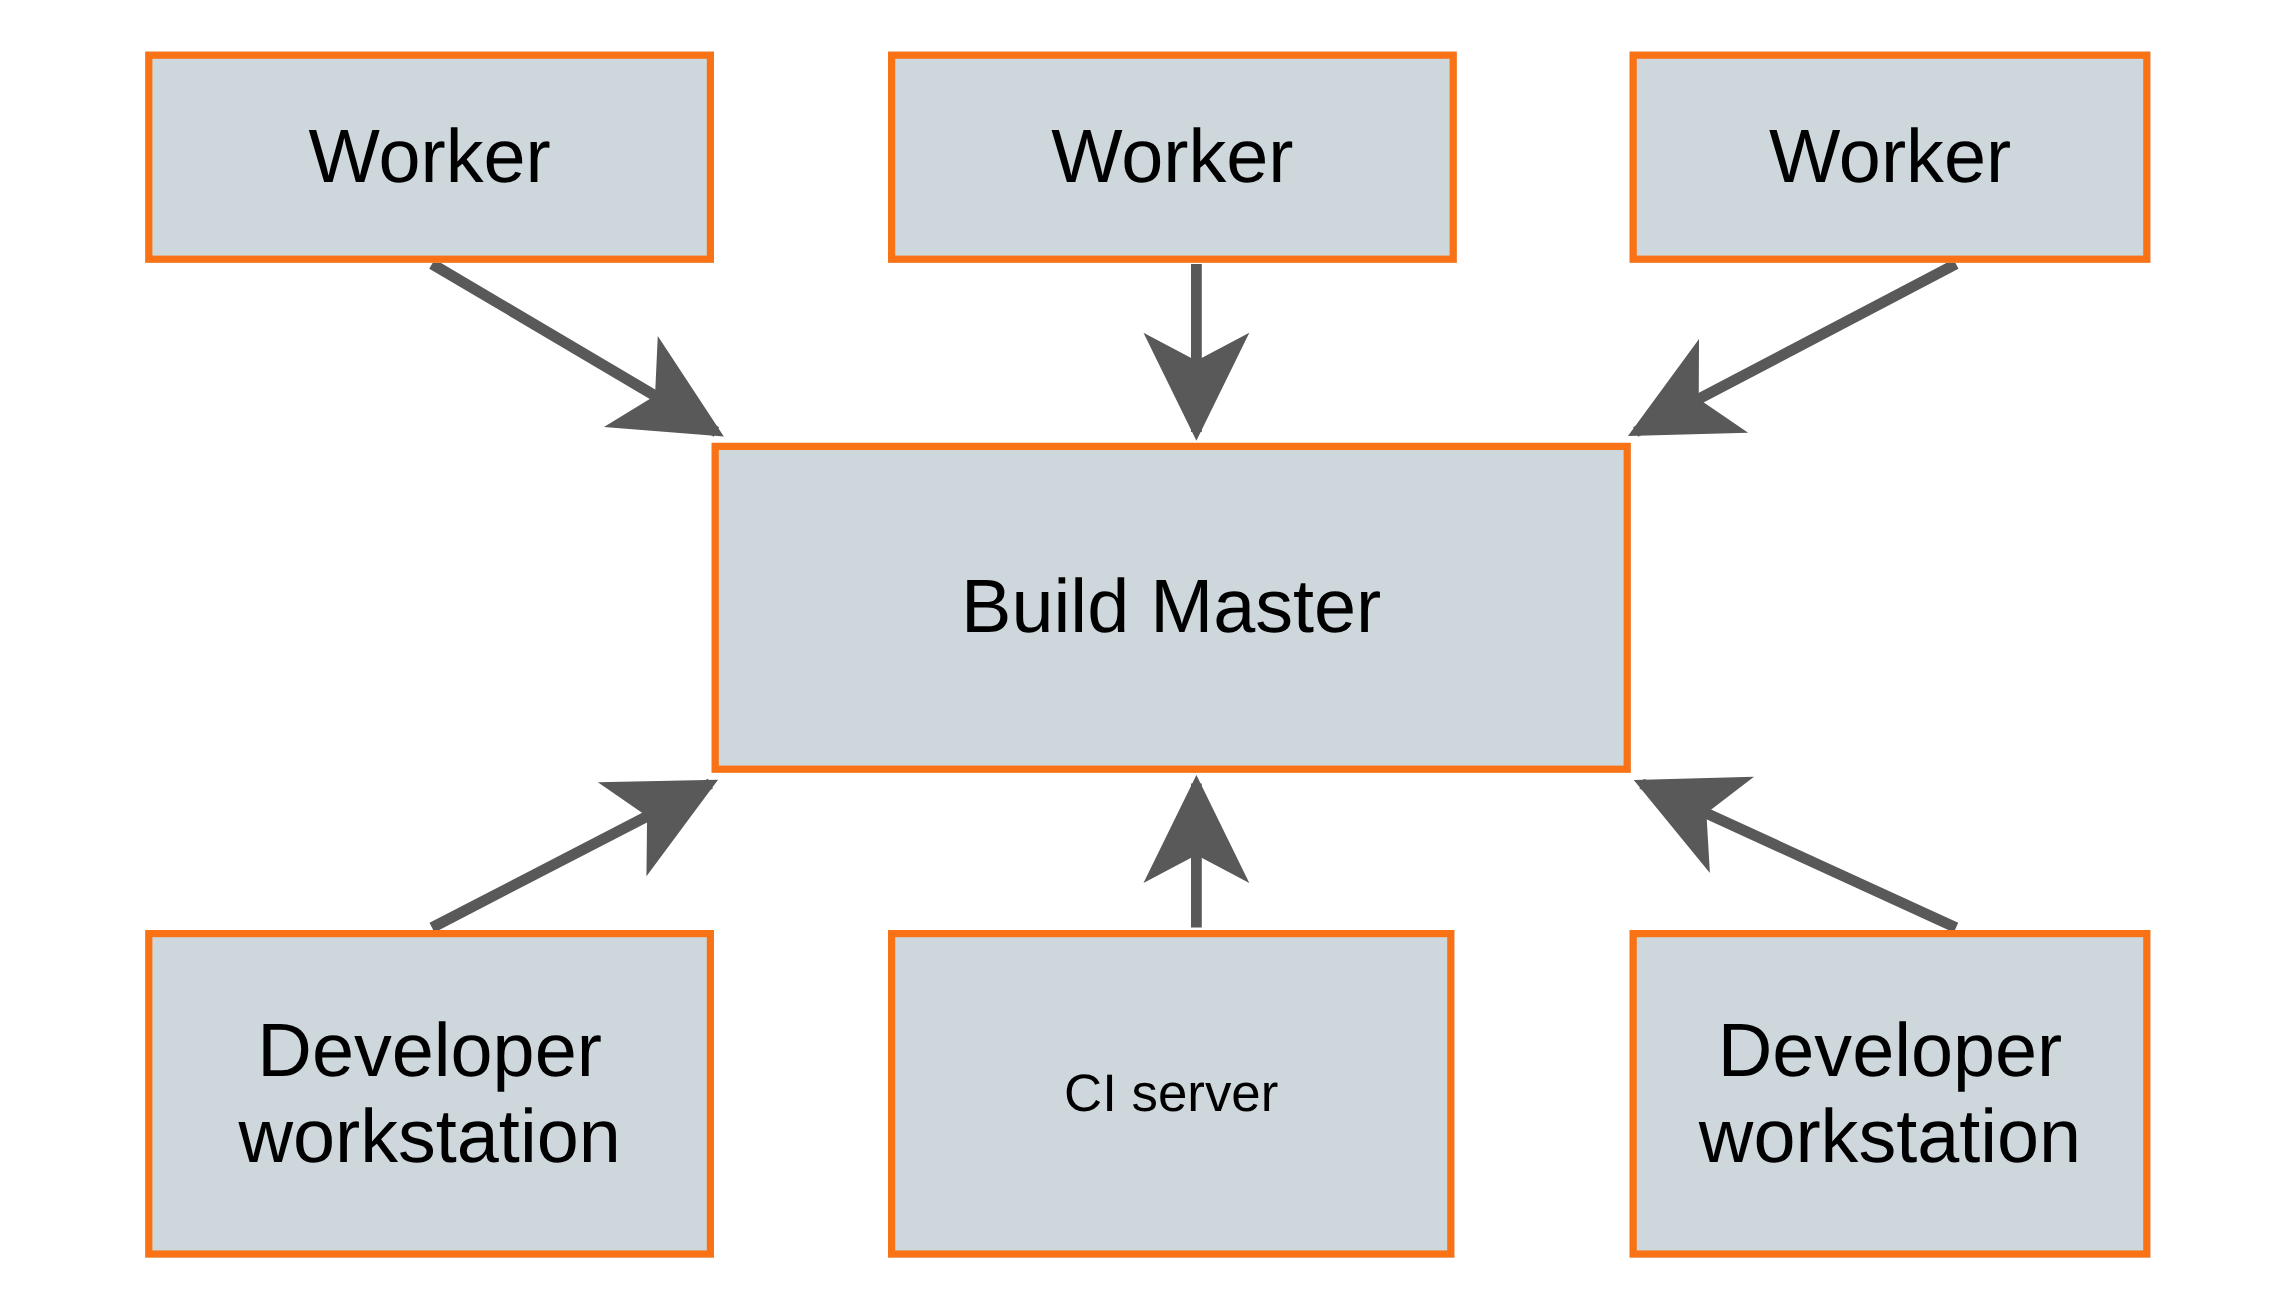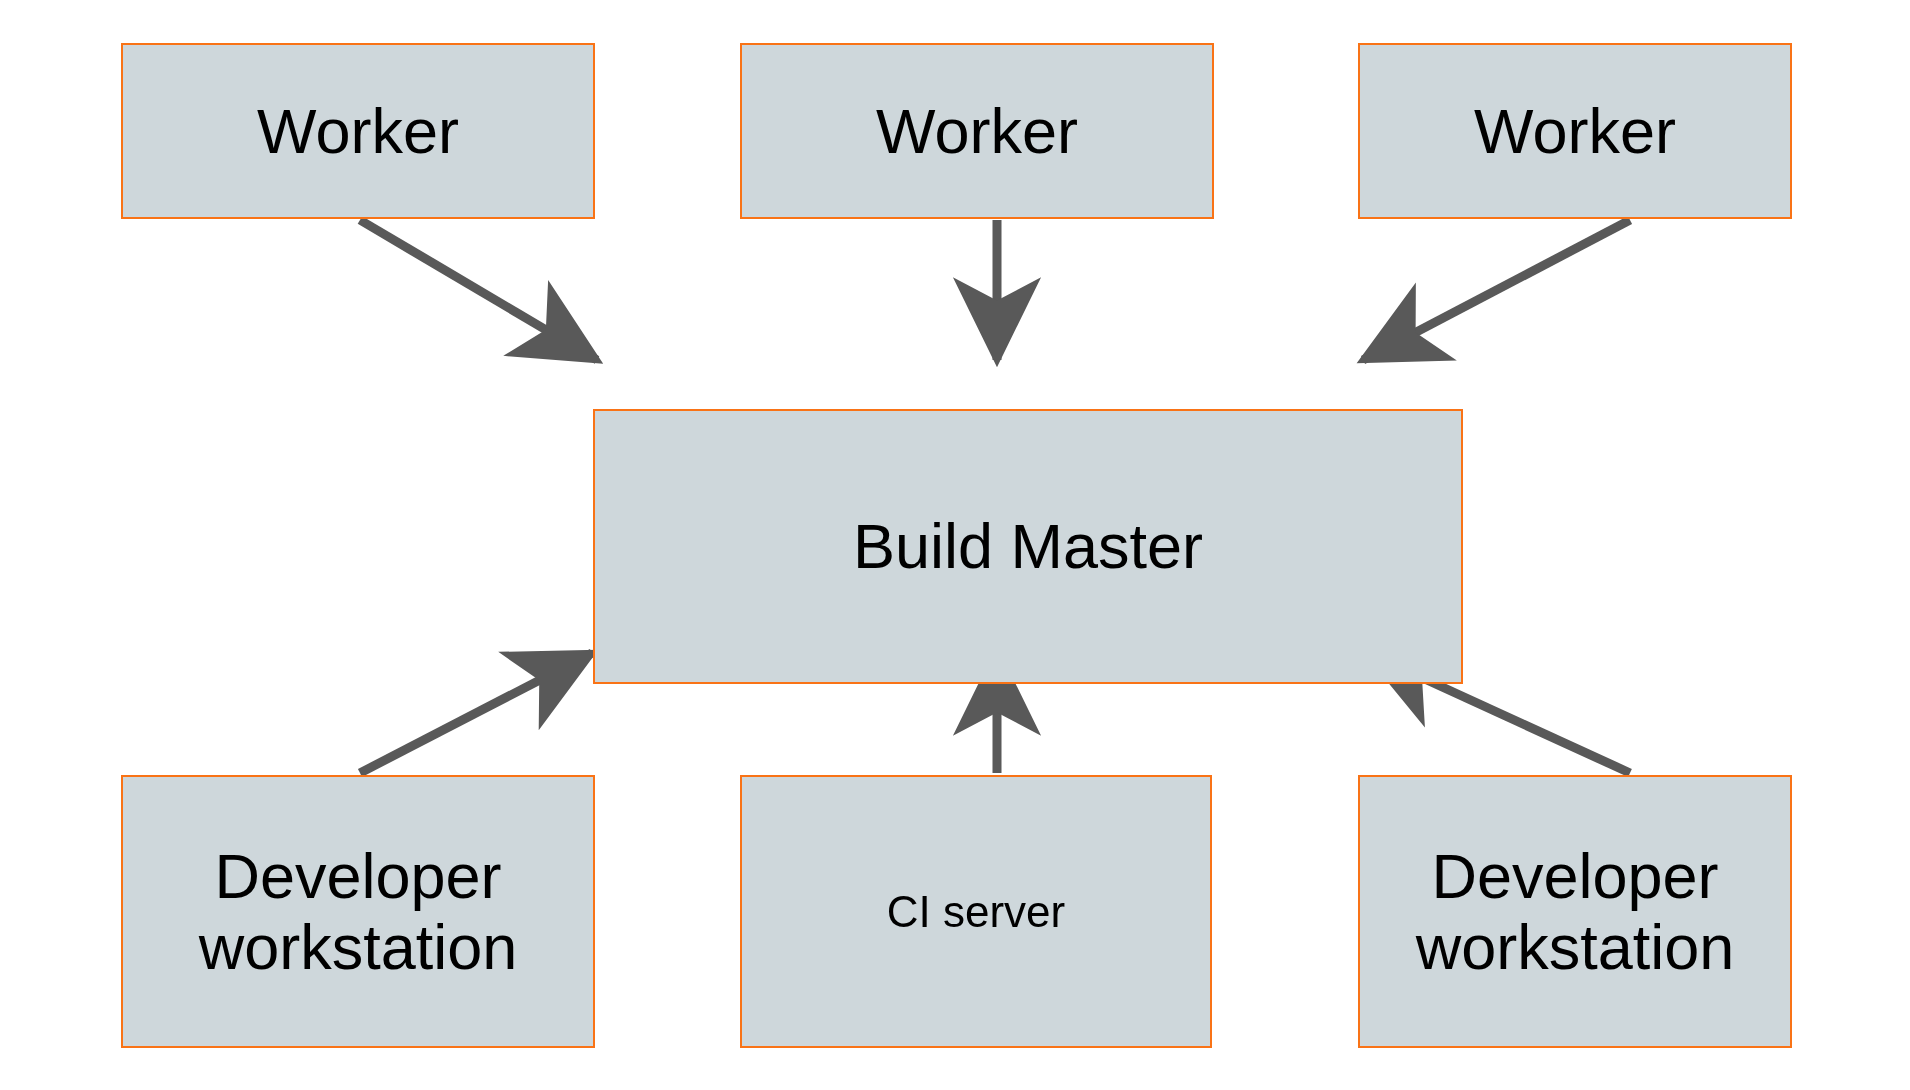--- a/index.html
+++ b/index.html
@@ -28,34 +28,34 @@
     pointer-events: none;
   }
   .node {
     position: absolute;
     box-sizing: border-box;
     display: flex;
     align-items: center;
     justify-content: center;
     text-align: center;
     background: #ced7db;
-    border: 2px solid #f97316;
+    border: 6px solid #f97316;
     color: #000000;
     line-height: 1.12;
     white-space: pre-line;
     z-index: 2;
   }
   .node-label {
     display: block;
     padding: 0 8px;
   }
   .n-worker-1   { left: 121px;  top: 43px;  width: 474px; height: 176px; font-size: 63px; }
   .n-worker-2   { left: 740px;  top: 43px;  width: 474px; height: 176px; font-size: 63px; }
   .n-worker-3   { left: 1358px; top: 43px;  width: 434px; height: 176px; font-size: 63px; }
-  .n-master     { left: 593px;  top: 369px; width: 870px; height: 275px; font-size: 63px; margin-top: 40px; }
+  .n-master     { left: 593px;  top: 369px; width: 766px; height: 275px; font-size: 63px; }
   .n-devws-1    { left: 121px;  top: 775px; width: 474px; height: 273px; font-size: 63px; }
   .n-ci         { left: 740px;  top: 775px; width: 472px; height: 273px; font-size: 44px; }
   .n-devws-2    { left: 1358px; top: 775px; width: 434px; height: 273px; font-size: 63px; }
 </style>
 </head>
 <body>
 
 <div id="canvas">
 
   <svg id="edges" viewBox="0 0 1910 1090" width="1910" height="1090" xmlns="http://www.w3.org/2000/svg">

